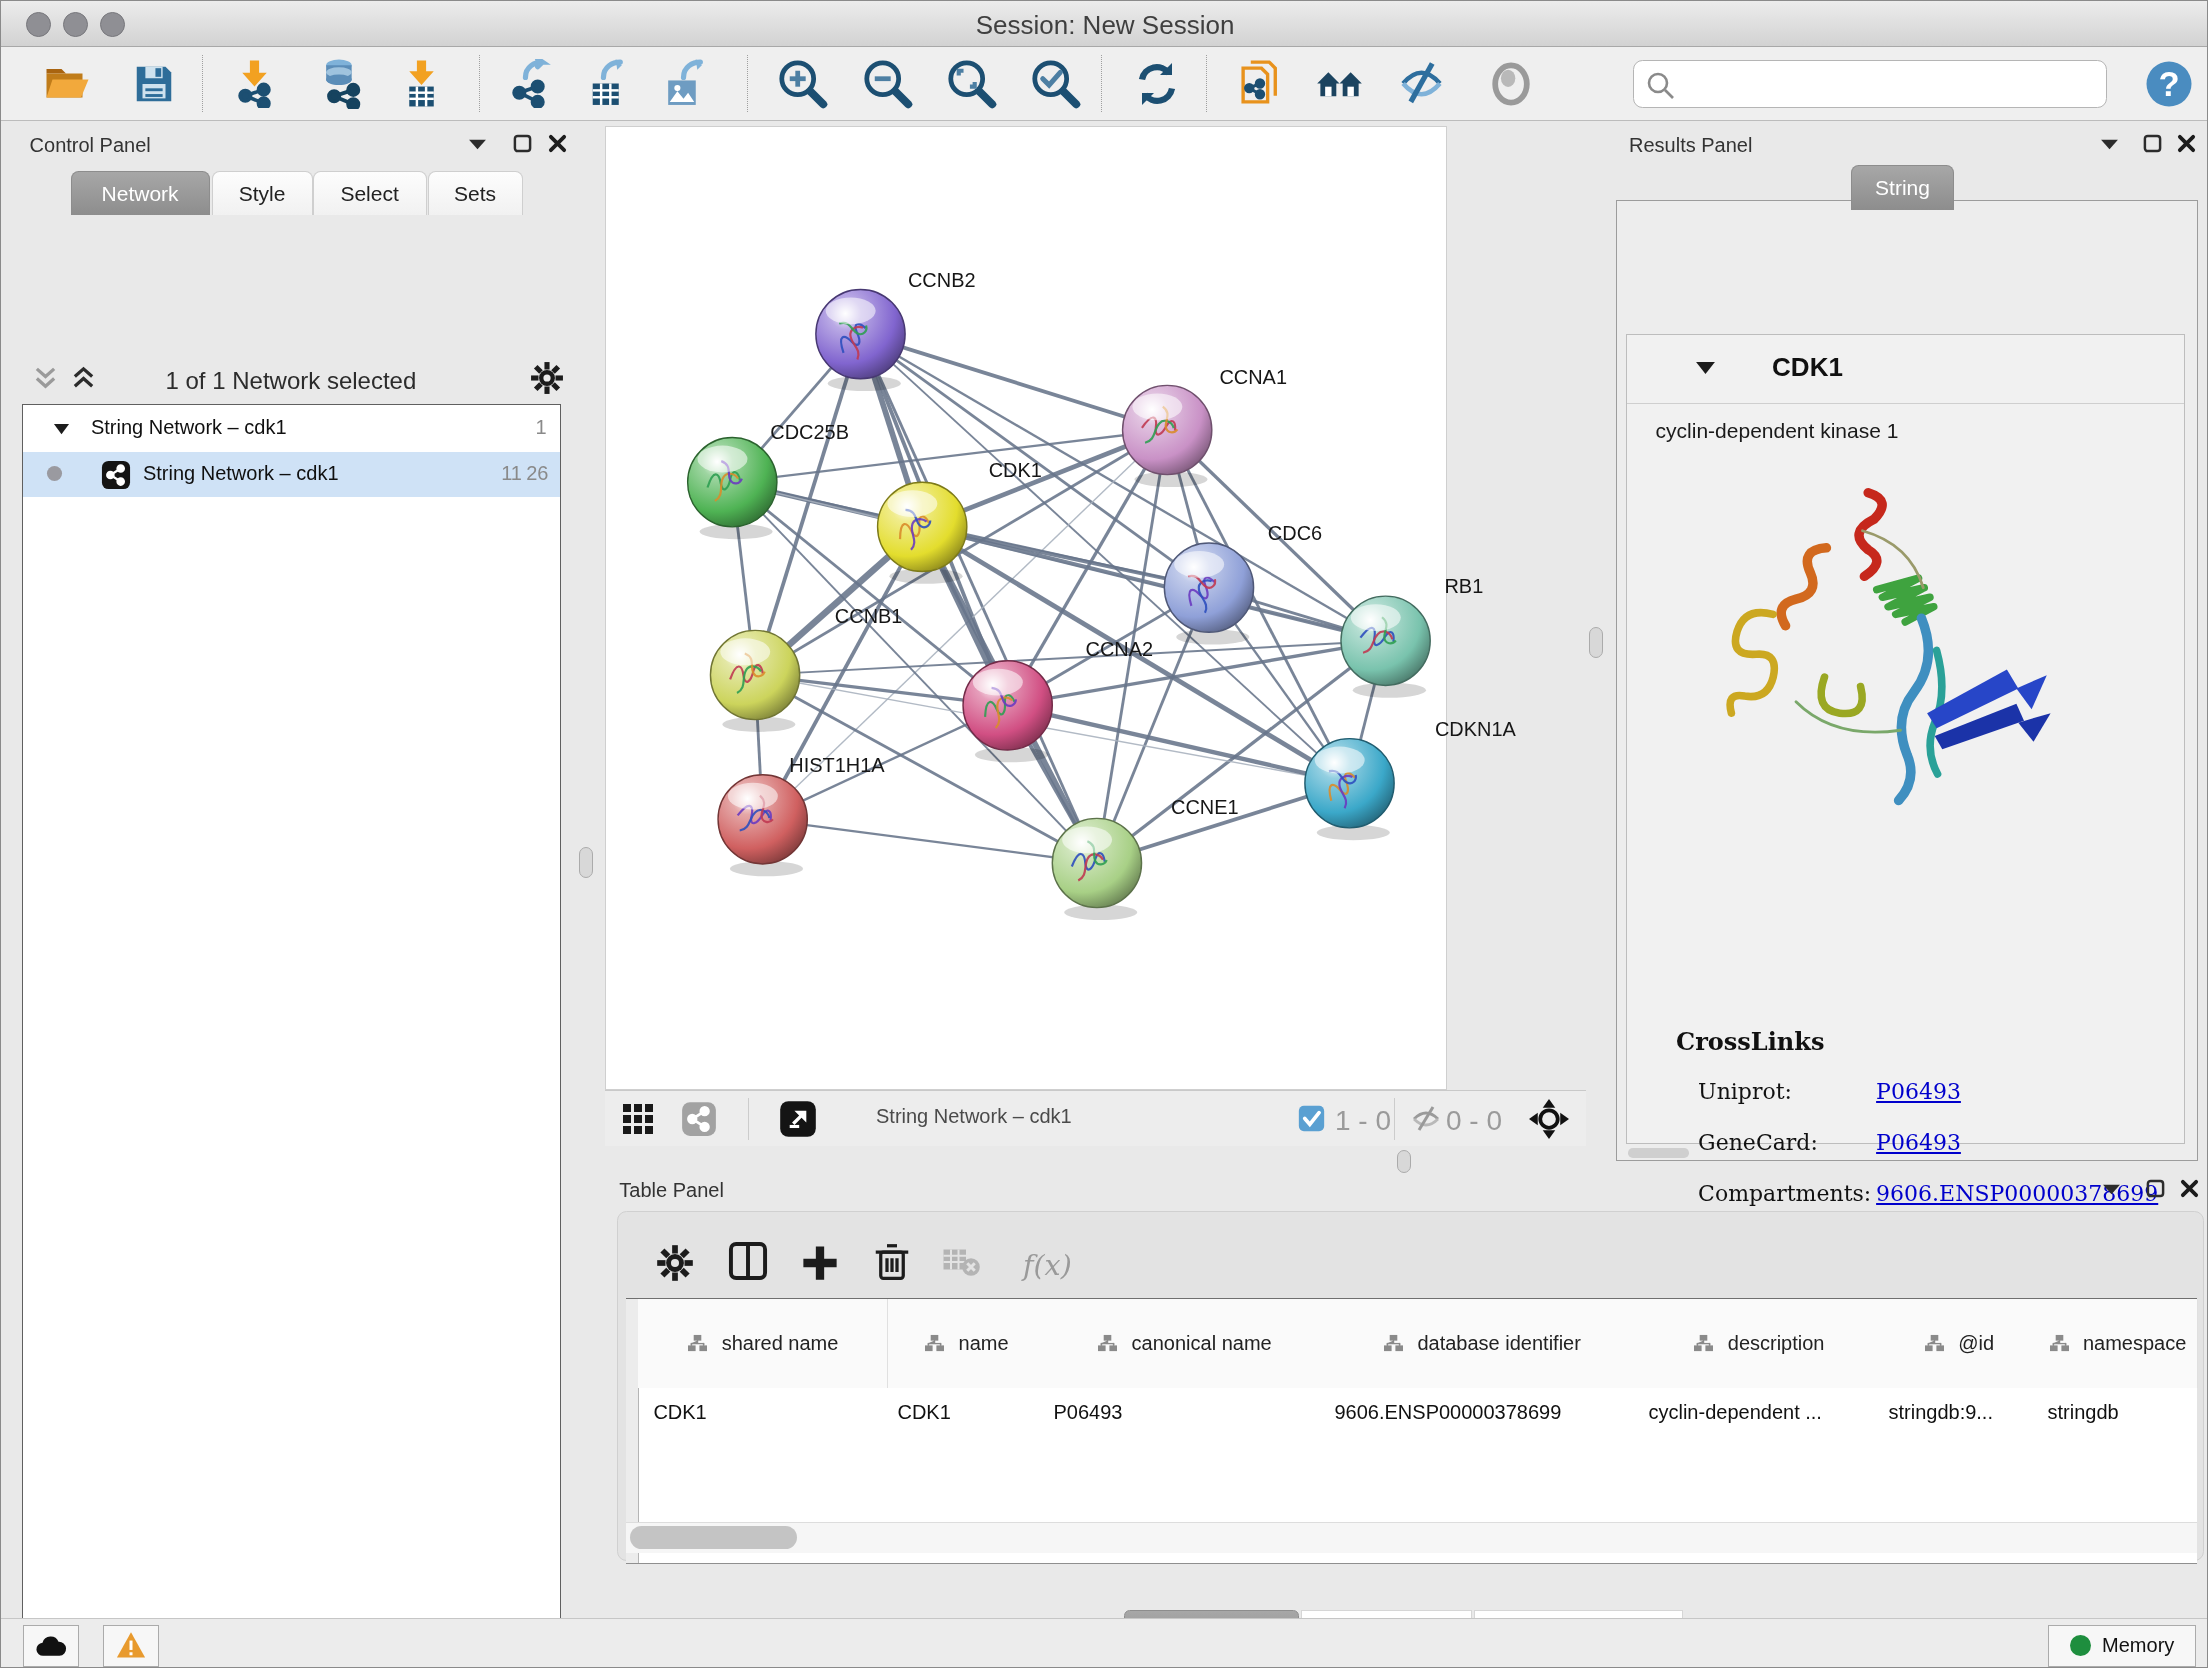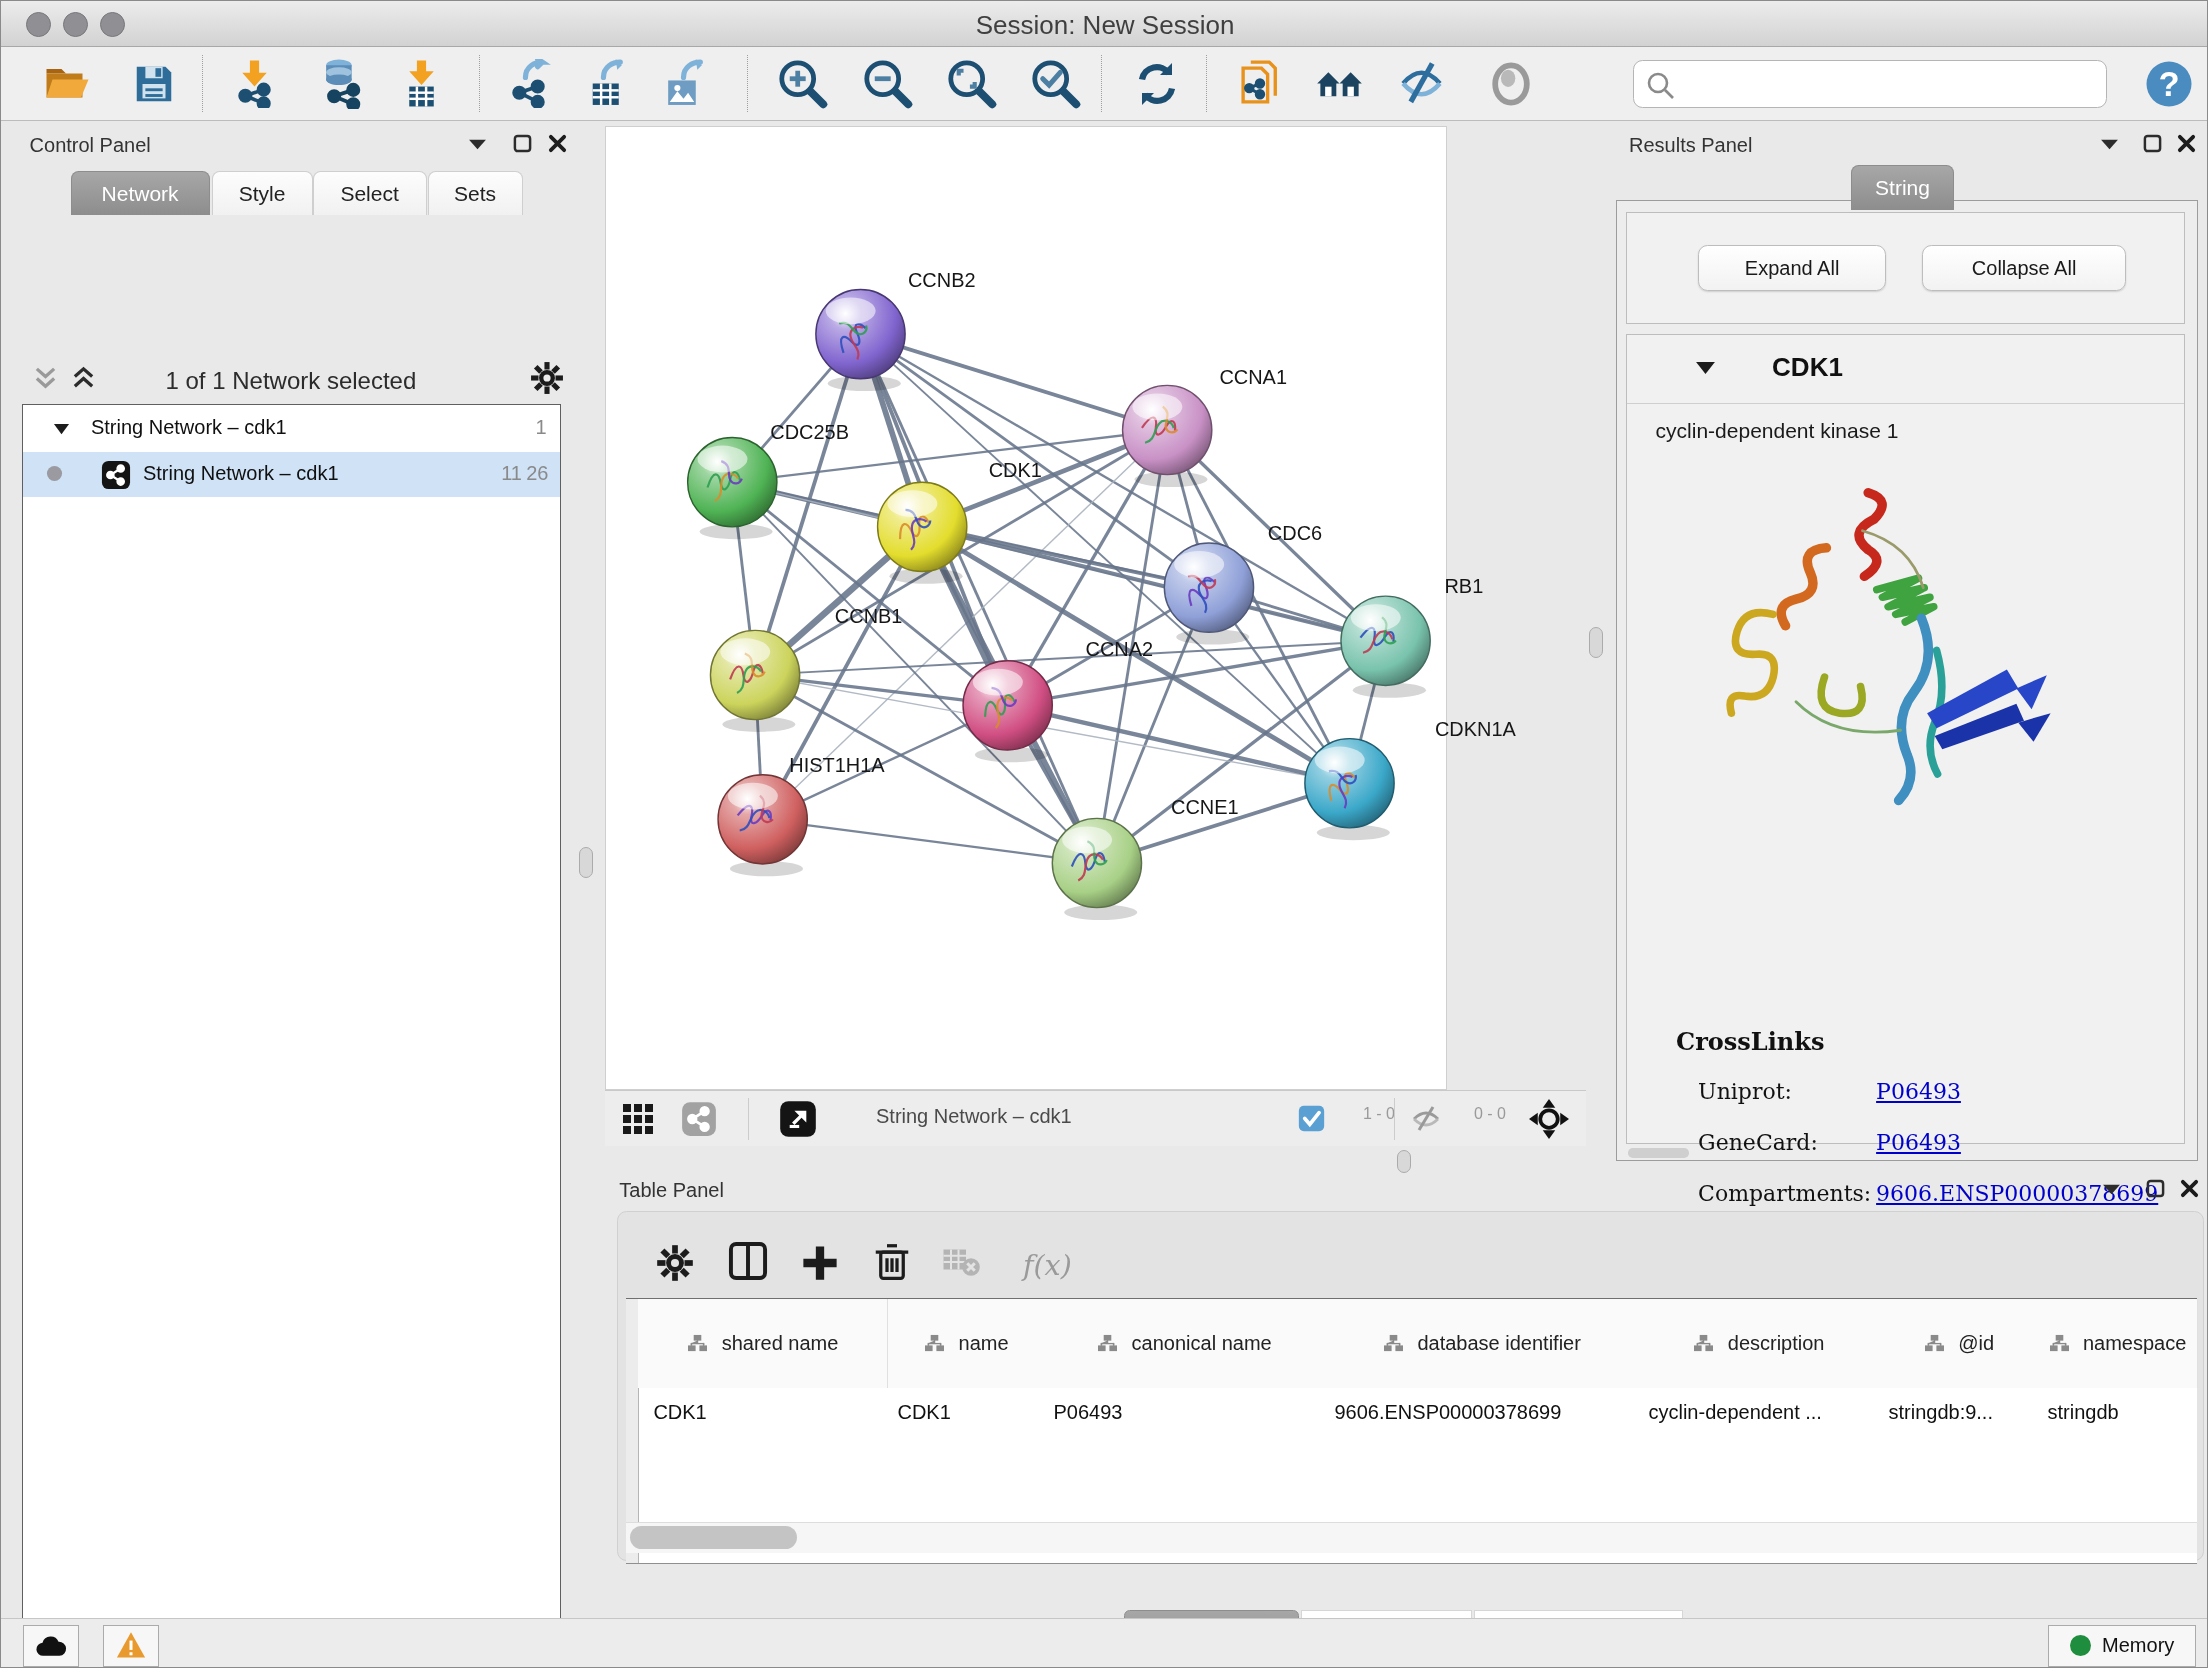--- a/index.html
+++ b/index.html
@@ -49,21 +49,21 @@
   .tree-num{position:absolute;top:9.5px;font-size:20px;color:#8a8a8a;text-align:right;}
   
   .grip{position:absolute;background:#d8d8d8;border:1px solid #ababab;border-radius:7.6px;}
   
   #network-panel{left:604px;top:125px;width:842px;height:964px;background:#ffffff;
     border:1px solid #cfcfcf;box-sizing:border-box;}
   #net-bottombar{left:604px;top:1089px;width:981px;height:55px;background:#ededed;
     border-top:1px solid #c9c9c9;}
   .nb-item{position:absolute;top:8.6px;width:40px;height:38px;display:flex;align-items:center;justify-content:center;}
   .nb-text{position:absolute;top:14.3px;font-size:20px;color:#4a4a4a;}
-  .nb-count{position:absolute;top:14.3px;font-size:16px;color:#9a9a9a;margin-left:28px;}
+  .nb-count{position:absolute;top:14.3px;font-size:28px;color:#9a9a9a;}
   .nb-sep{position:absolute;top:6.7px;height:42px;border-left:1px solid #cccccc;}
   
   #results-panel{left:1607px;top:125px;width:601px;height:1047px;}
   #rp-title{position:absolute;left:21px;top:7.6px;}
   #rp-outer{position:absolute;left:7.6px;top:74px;width:582px;height:961px;
     background:#ededed;border:1.9px solid #9c9c9c;box-sizing:border-box;}
   #rp-tab{position:absolute;left:243px;top:39px;width:103px;height:45px;z-index:3;}
   .rbox{position:absolute;left:9.5px;width:559px;background:#f1f1f1;
     border:1.9px solid #bdbdbd;box-sizing:border-box;}
   .btn{position:absolute;height:44px;background:linear-gradient(#ffffff,#f2f2f2);
@@ -696,24 +696,20 @@
       </div>
     <div class="phead-ctrl" style="left:569px;top:7.6px">
       <svg width="19" height="19" viewBox="0 0 20 20">
           <path d="M3 3l14 14M17 3L3 17" stroke="#1c1c1c" stroke-width="4" stroke-linecap="round"></path>
         </svg>
       </div>
 
     <div id="rp-tab" class="tab sel" style="position:absolute">String</div>
 
     <div id="rp-outer">
-      <div class="rbox" style="top:11.4px;height:112px">
-        <div class="btn" style="left:71px;top:32px;width:186px">Expand All</div>
-        <div class="btn" style="left:295px;top:32px;width:202px">Collapse All</div>
-      </div>
 
       <div class="rbox" style="top:133px;height:810px">
         <div id="cdk1-head">
           <svg class="abs" style="left:68px;top:25px" width="21" height="16" viewBox="0 0 22 17">
               <path d="M1 2h20l-10 13z" fill="#1c1c1c"></path>
             </svg>
           <div id="cdk1-name">CDK1</div>
         </div>
         <div id="cdk1-desc">cyclin-dependent kinase 1</div>
 

